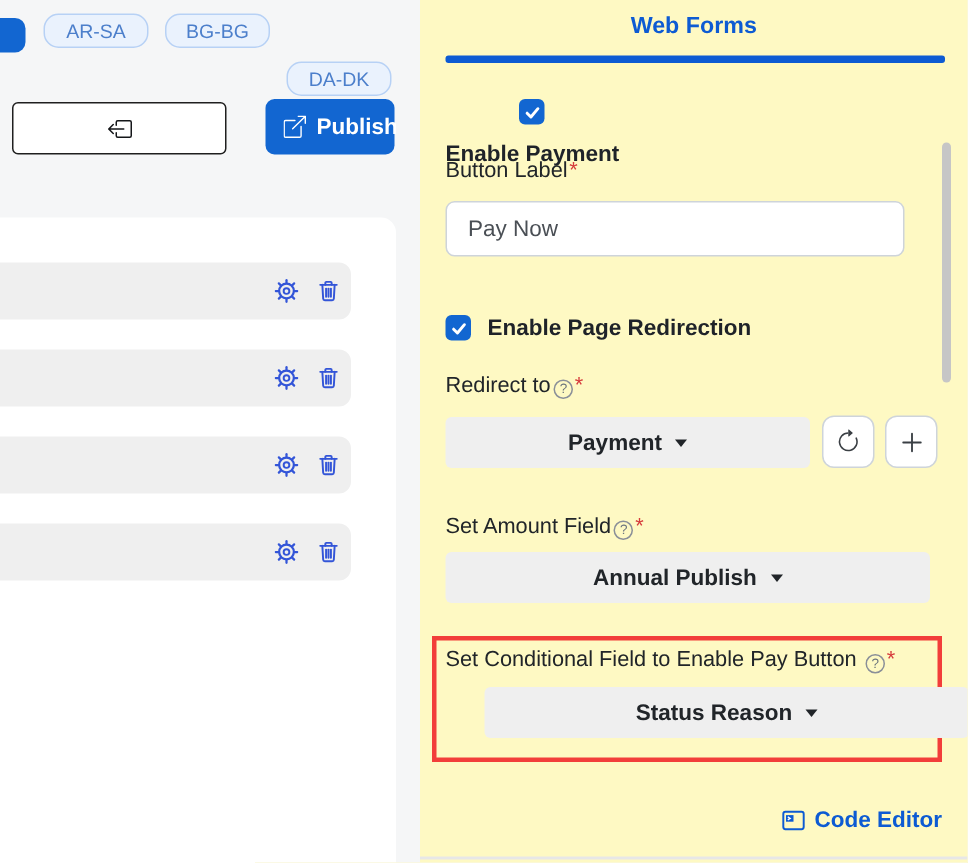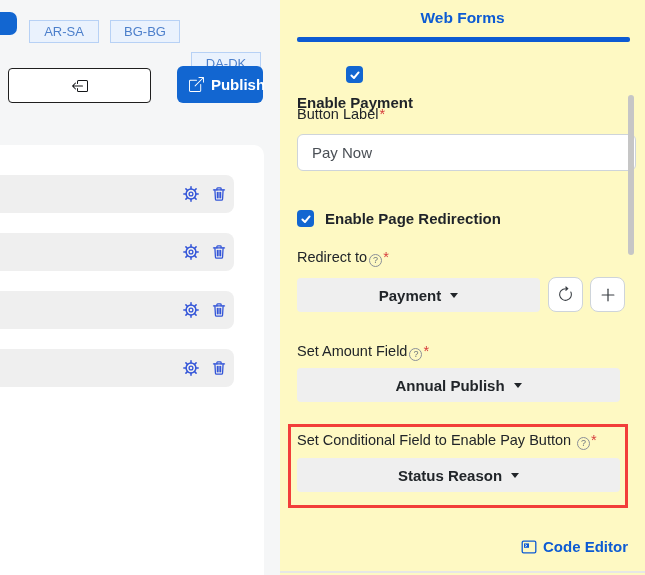--- a/index.html
+++ b/index.html
@@ -10,22 +10,22 @@
     --muted-text:#4a4f55; --scrollbar:#c6c6c6; --asterisk:#d63c3c;
   }
   *{box-sizing:border-box;margin:0;padding:0;}
   html,body{width:645px;height:575px;}
   body{
     position:relative;overflow:hidden;background:var(--page-bg);
     font-family:"Liberation Sans","DejaVu Sans",sans-serif;color:var(--text-dark);
   }
   .locale-partial{position:absolute;left:0;top:12px;width:17px;height:23px;
     background:var(--accent);border-radius:0 7px 7px 0;cursor:pointer;}
-  .locale-pill{position:absolute;top:20px;width:70px;height:23px;line-height:21px;
-    background:var(--pill-bg);border:1px solid var(--pill-border);border-radius:0;
+  .locale-pill{position:absolute;top:9px;width:70px;height:23px;line-height:21px;
+    background:var(--pill-bg);border:1px solid var(--pill-border);border-radius:10px;
     color:var(--pill-text);font-size:13px;text-align:center;cursor:pointer;}
   .pill-1{left:29px;} .pill-2{left:110px;} .pill-3{left:191px;margin-top:32px;}
   .btn-save{position:absolute;left:8px;top:68px;width:143px;height:35px;
     background:#fff;border:1px solid #1f1f1f;border-radius:4px;
     display:flex;align-items:center;justify-content:center;gap:8px;
     font-size:15px;color:#141619;cursor:pointer;}
   .btn-publish{position:absolute;left:177px;top:66px;width:86px;height:37px;
     background:var(--accent);border:none;border-radius:6px;
     display:flex;align-items:center;justify-content:center;gap:7px;
     font-size:15px;font-weight:700;color:#fff;cursor:pointer;padding-left:14px;}
@@ -48,29 +48,29 @@
   .cb-row-1{top:66px;flex-direction:column;} .cb-row-2{top:210px;}
   .checkbox{width:17px;height:17px;background:var(--accent);border-radius:4px;
     display:flex;align-items:center;justify-content:center;cursor:pointer;flex:0 0 auto;}
   .cb-label{font-size:15px;font-weight:600;color:#1f2329;}
   .field-label{position:absolute;left:17px;font-size:14.5px;color:var(--text-dark);}
   .lbl-button{top:106px;} .lbl-redirect{top:249px;} .lbl-amount{top:343px;}
   .help-icon{display:inline-flex;align-items:center;justify-content:center;
     width:13px;height:13px;border:1px solid #8a8f98;border-radius:50%;
     font-size:9px;color:#6c757d;vertical-align:-1px;margin-left:2px;}
   .req{color:var(--asterisk);margin-left:1px;}
-  .text-input{position:absolute;left:17px;top:134px;width:339px;height:37px;
+  .text-input{position:absolute;left:17px;top:134px;width:306px;height:37px;
     border:1px solid var(--input-border);border-radius:6px;padding:0 14px;
     font-size:15px;color:var(--muted-text);outline:none;background:#fff;
     font-family:"Liberation Sans","DejaVu Sans",sans-serif;}
   .dropdown{position:absolute;left:17px;height:34px;background:var(--dropdown-bg);
     border:none;border-radius:4px;display:flex;align-items:center;justify-content:center;
     font-size:15px;font-weight:700;color:var(--text-dark);cursor:pointer;
     font-family:"Liberation Sans","DejaVu Sans",sans-serif;}
-  .dd-payment{top:278px;width:243px;} .dd-amount{top:368px;width:323px;} .dd-status{top:458px;width:323px;}
+  .dd-payment{top:278px;width:243px;} .dd-amount{top:368px;width:323px;} .dd-status{top:458px;width:323px;margin-left:26px;}
   .caret{display:inline-block;width:0;height:0;margin-left:9px;
     border-left:4.5px solid transparent;border-right:4.5px solid transparent;
     border-top:5px solid #212529;}
   .sq-btn{position:absolute;top:277px;width:35px;height:35px;background:#fff;
     border:1px solid var(--input-border);border-radius:8px;
     display:flex;align-items:center;justify-content:center;cursor:pointer;color:#3a3f44;}
   .btn-refresh{left:268px;} .btn-plus{left:310px;}
   .highlight-box{position:absolute;left:8px;top:424px;width:340px;height:84px;
     border:3px solid var(--highlight-red);}
   .lbl-conditional{top:432px;}

